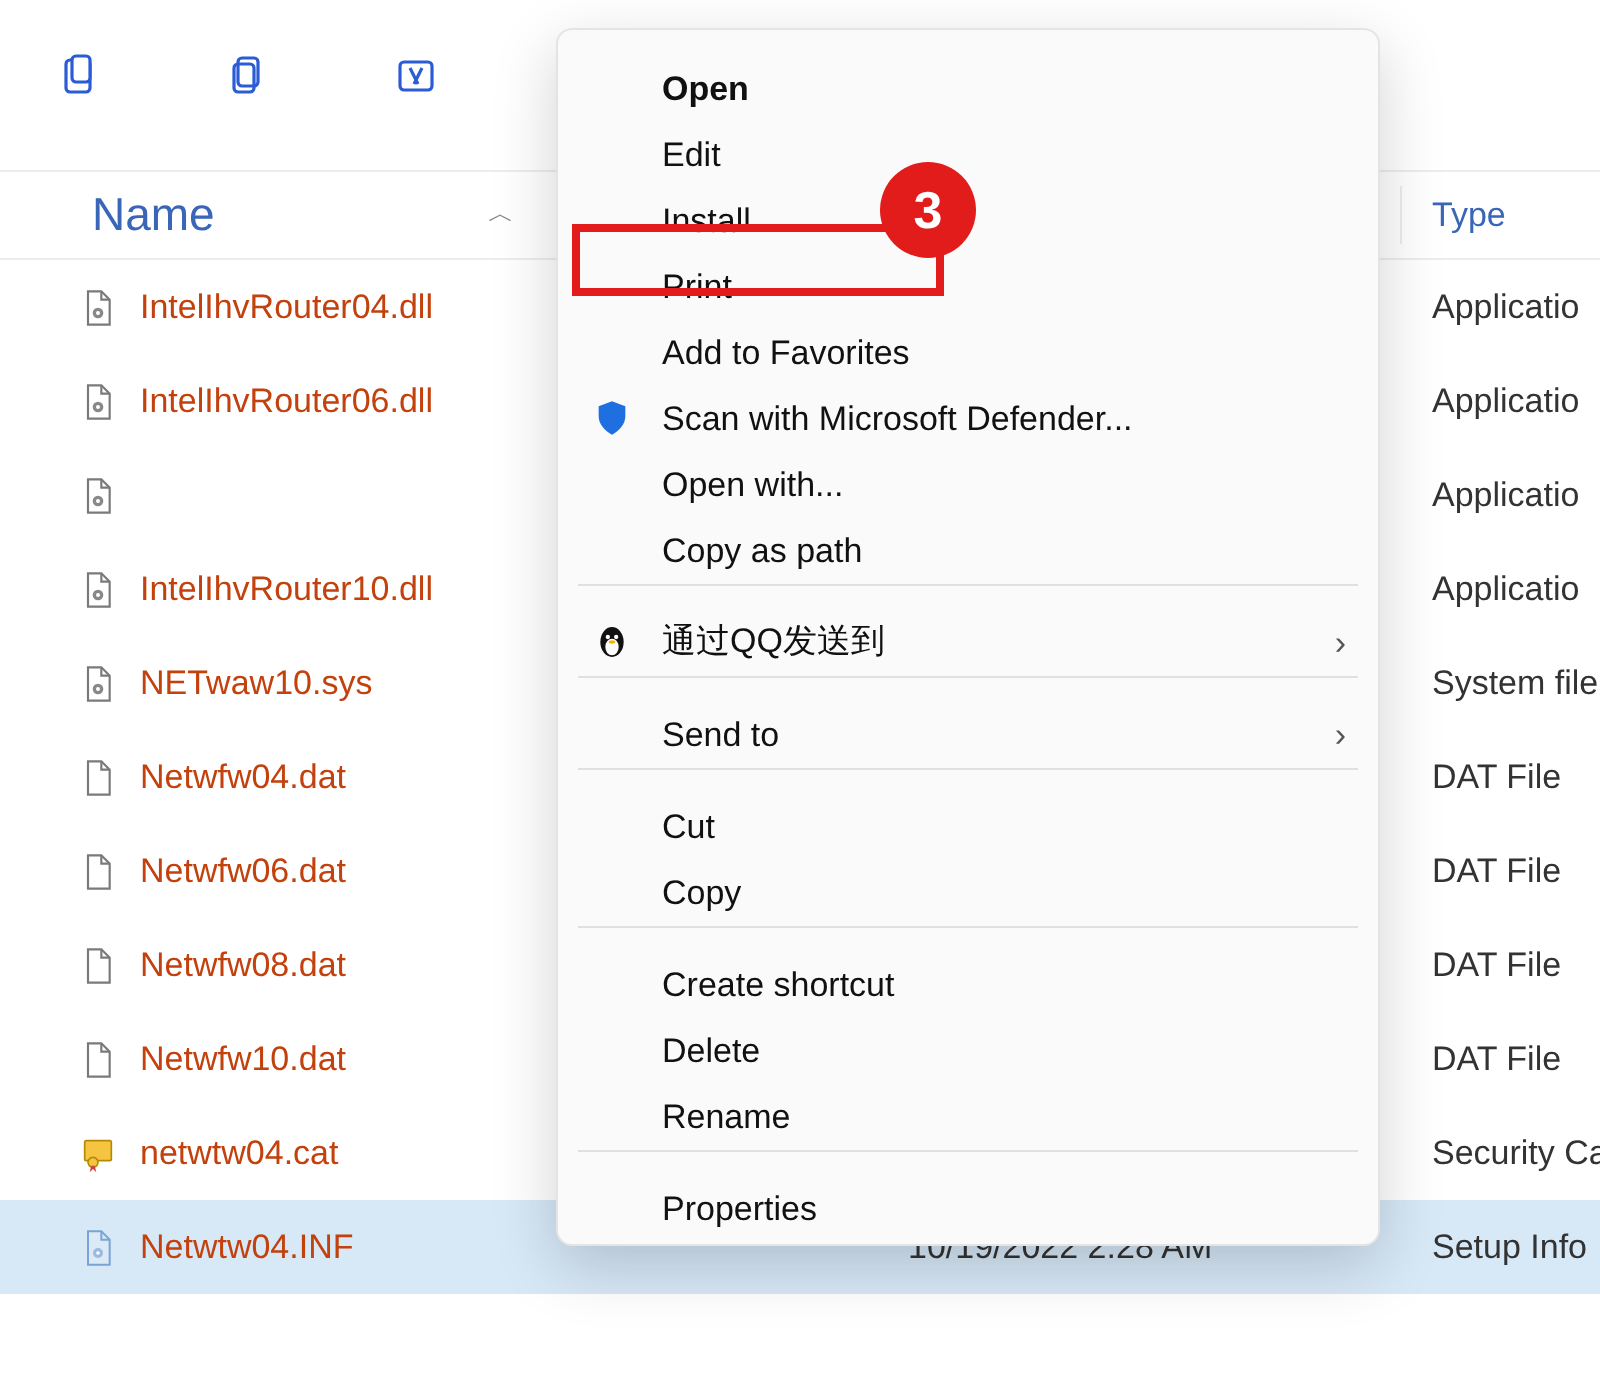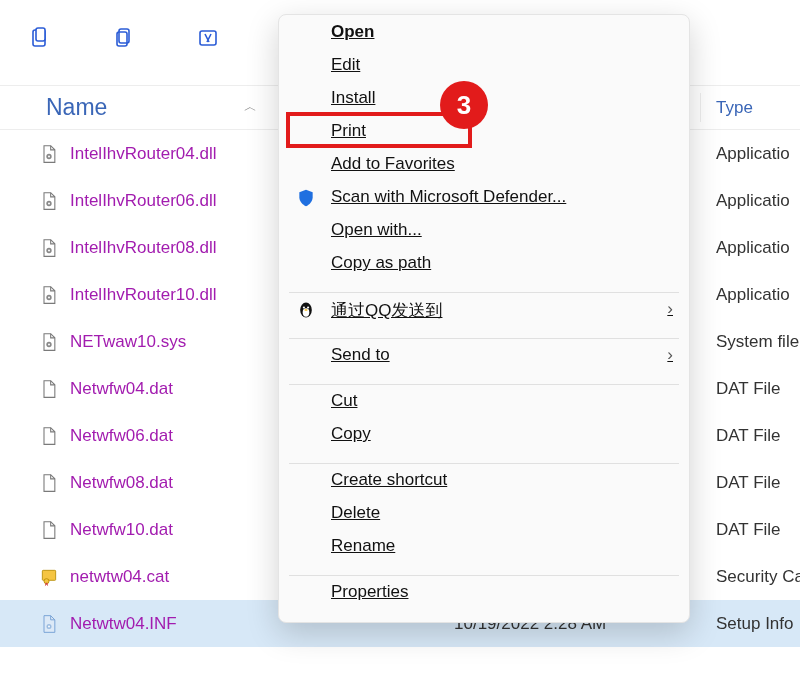--- a/index.html
+++ b/index.html
@@ -16,21 +16,21 @@
   .col-headers { display: flex; align-items: center; height: 44px; border-bottom: 1px solid #ededed; position: relative; }
   .col-name { padding-left: 46px; color: #3a66b7; font-size: 23px; }
   .col-type { position: absolute; left: 716px; color: #3a66b7; font-size: 17px; }
   .sort-arrow { position: absolute; left: 244px; top: 12px; color: #8a8a8a; font-size: 13px; }
   .col-divider { position: absolute; top: 7px; bottom: 7px; width: 1px; background: #ededed; }
 
   
   .file-list { position: absolute; top: 130px; left: 0; right: 0; bottom: 0; }
   .row { display: flex; align-items: center; height: 47px; position: relative; }
   .row .icon { width: 22px; height: 22px; margin-left: 38px; margin-right: 10px; flex: none; display: flex; align-items: center; justify-content: center; }
-  .row .fname { font-size: 17px; color: #a21caf; }
+  .row .fname { font-size: 17px; color: #c2410c; }
   .row .fdate { position: absolute; left: 454px; font-size: 17px; color: #333; }
   .row .ftype { position: absolute; left: 716px; font-size: 17px; color: #333; white-space: nowrap; }
   .row.selected { background: #d7e8f7; }
 
   
   .fi-page { stroke: #7a7a7a; fill: #ffffff; stroke-width: 1.3; }
   .fi-gear { fill: #888; }
   .fi-cert { fill: #f5c542; stroke: #b58a00; }
   .fi-inf  { fill: #dce9f7; stroke: #7aa4d6; }
 
@@ -42,28 +42,27 @@
     width: 412px;
     background: #fafafa;
     border: 1px solid #e4e4e4;
     border-radius: 8px;
     box-shadow: 0 10px 32px rgba(0,0,0,0.18);
     padding: 7px 0;
     z-index: 50;
   }
   .ctx-item {
     display: flex;
-    align-items: flex-start;
+    align-items: flex-end;
     height: 33px;
     padding-left: 52px;
     padding-right: 16px;
     font-size: 17px;
     color: #111;
     position: relative;
-    text-decoration: underline;
   }
   .ctx-item.bold { font-weight: 600; }
   .ctx-item .ci-icon { position: absolute; left: 16px; width: 22px; height: 22px; display:flex; align-items:center; justify-content:center; }
   .ctx-item .chev-r { margin-left: auto; color: #555; }
   .ctx-sep { height: 1px; background: #e0e0e0; margin: 6px 10px; }
 
   
   .annot-box {
     position: absolute;
     border: 4px solid #e21b1b;
@@ -150,21 +149,20 @@
       </div>
       <div class="row">
         <span class="icon">
           <svg viewBox="0 0 24 24" width="20" height="20">
             <path class="fi-page" d="M6 2 H14 L19 7 V22 H6 Z"></path>
             <path d="M14 2 V7 H19" fill="none" stroke="#7a7a7a" stroke-width="1.3"></path>
             <circle cx="12" cy="15" r="3.2" class="fi-gear"></circle>
             <circle cx="12" cy="15" r="1.2" fill="#fff"></circle>
           </svg>
         </span>
-        <span class="fname">IntelIhvRouter08.dll</span>
         <span class="ftype">Applicatio</span>
       </div>
       <div class="row">
         <span class="icon">
           <svg viewBox="0 0 24 24" width="20" height="20">
             <path class="fi-page" d="M6 2 H14 L19 7 V22 H6 Z"></path>
             <path d="M14 2 V7 H19" fill="none" stroke="#7a7a7a" stroke-width="1.3"></path>
             <circle cx="12" cy="15" r="3.2" class="fi-gear"></circle>
             <circle cx="12" cy="15" r="1.2" fill="#fff"></circle>
           </svg>

